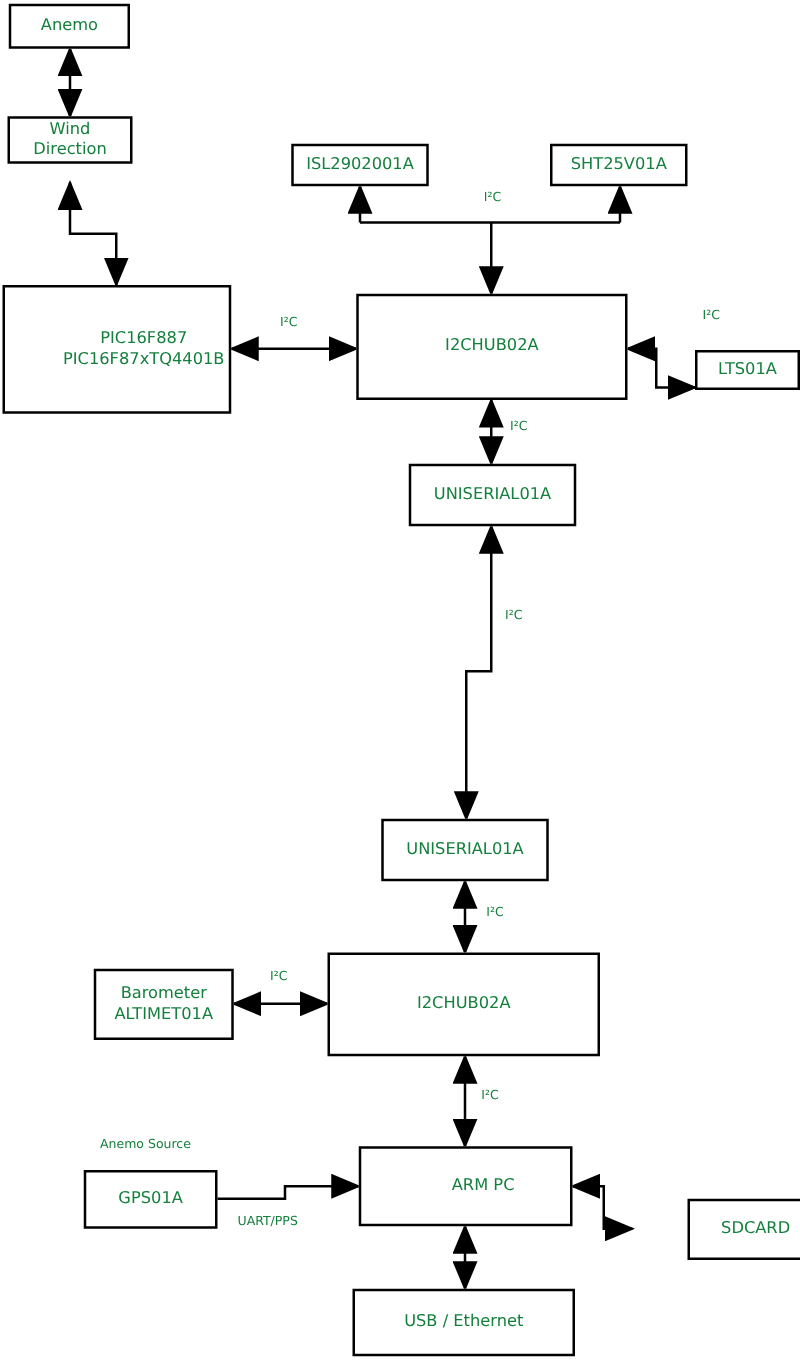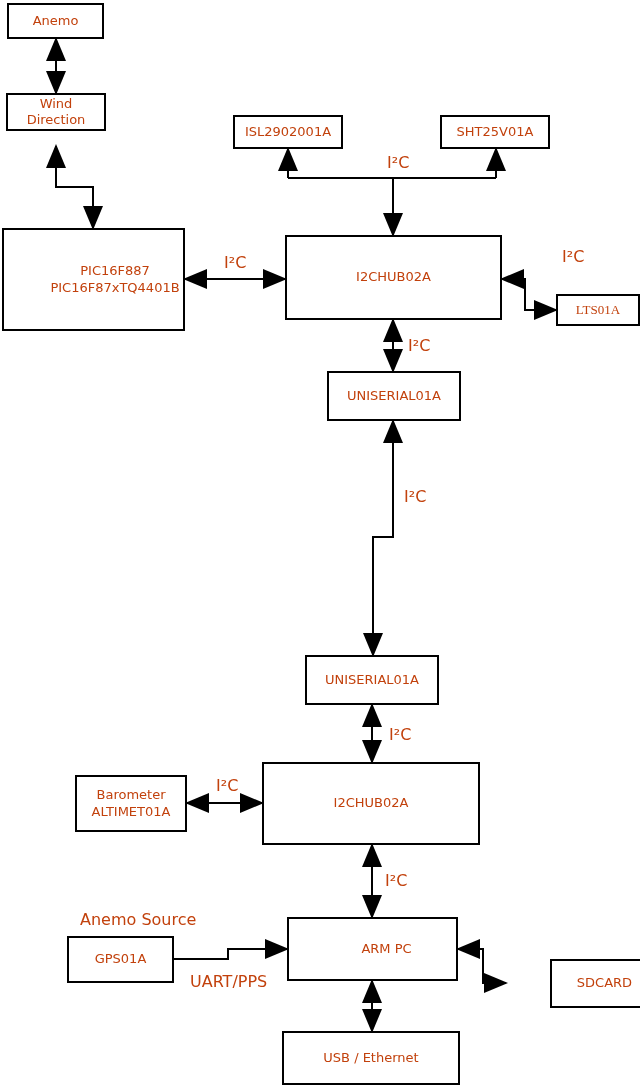--- a/index.html
+++ b/index.html
@@ -2,21 +2,21 @@
 <html><head>
 <meta charset="utf-8">
 <style>
   html, body { margin: 0; padding: 0; background: #ffffff; }
   .canvas {
     position: relative;
     width: 640px;
     height: 1089px;
     background: #ffffff;
     font-family: "DejaVu Sans", "Liberation Sans", sans-serif;
-    color: #c2410c;
+    color: #15803d;
     overflow: hidden;
   }
   .wires {
     position: absolute;
     left: 0; top: 0;
     width: 640px; height: 1089px;
     pointer-events: none;
   }
   .wires path { stroke: #000000; stroke-width: 2; fill: none; }
   .node {
@@ -27,21 +27,21 @@
     display: flex;
     align-items: center;
     justify-content: center;
     text-align: center;
     font-size: 13px;
     line-height: 1.25;
     white-space: pre-line;
   }
   .flabel {
     position: absolute;
-    font-size: 16px;
+    font-size: 10px;
     line-height: 1.2;
     white-space: nowrap;
   }
 </style>
 </head>
 <body>
 
 <div class="canvas">
 
   <svg class="wires" viewBox="0 0 640 1089">
@@ -69,21 +69,21 @@
   </svg>
 
   <div class="node" style="left:7px;   top:3px;    width:97px;  height:36px;">Anemo</div>
   <div class="node" style="left:6px;   top:93px;   width:100px; height:38px;">Wind
 Direction</div>
   <div class="node" style="left:2px;   top:228px;  width:183px; height:103px;padding-left:43px;">PIC16F887
 PIC16F87xTQ4401B</div>
   <div class="node" style="left:233px; top:115px;  width:110px; height:34px;">ISL2902001A</div>
   <div class="node" style="left:440px; top:115px;  width:110px; height:34px;">SHT25V01A</div>
   <div class="node" style="left:285px; top:235px;  width:217px; height:85px;">I2CHUB02A</div>
-  <div class="node" style="left:556px; top:294px;  width:84px;  height:32px;font-family:Liberation Serif, serif;">LTS01A</div>
+  <div class="node" style="left:556px; top:280px;  width:84px;  height:32px;">LTS01A</div>
   <div class="node" style="left:327px; top:371px;  width:134px; height:50px;">UNISERIAL01A</div>
   <div class="node" style="left:305px; top:655px;  width:134px; height:50px;">UNISERIAL01A</div>
   <div class="node" style="left:262px; top:762px;  width:218px; height:83px;">I2CHUB02A</div>
   <div class="node" style="left:75px;  top:775px;  width:112px; height:57px;">Barometer
 ALTIMET01A</div>
   <div class="node" style="left:67px;  top:936px;  width:107px; height:47px;">GPS01A</div>
   <div class="node" style="left:287px; top:917px;  width:171px; height:64px;padding-left:28px;">ARM PC</div>
   <div class="node" style="left:506px; top:959px;  width:109px; height:49px;margin-left:44px;">SDCARD</div>
   <div class="node" style="left:282px; top:1031px; width:178px; height:54px;">USB / Ethernet</div>
 

